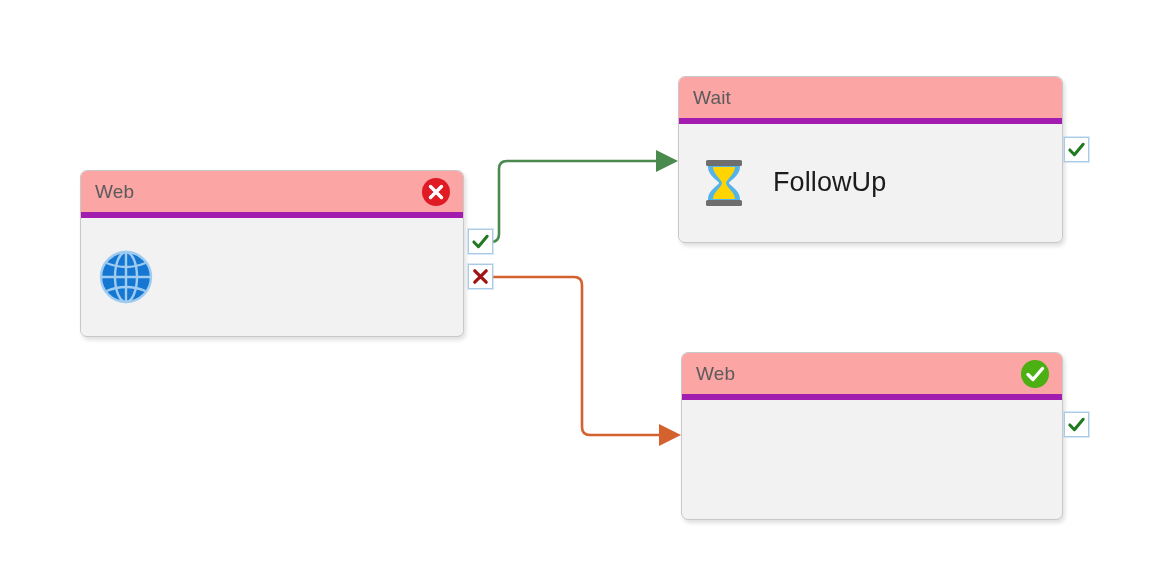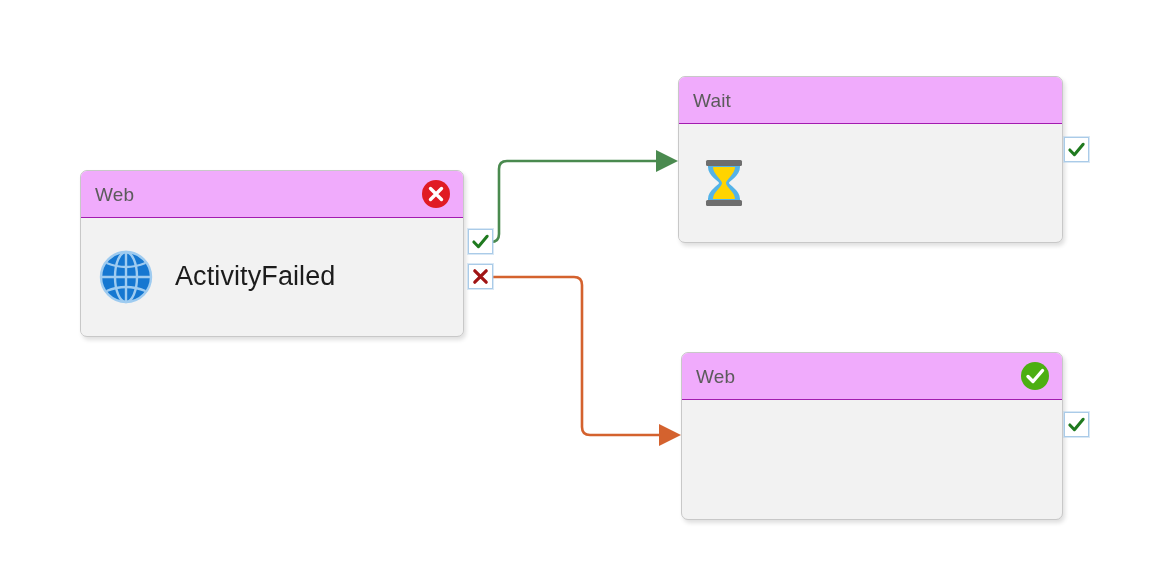--- a/index.html
+++ b/index.html
@@ -32,22 +32,22 @@
     box-sizing: border-box;
     background: #f2f2f2;
     border: 1px solid #c8c8c8;
     border-radius: 7px;
     box-shadow: 2px 3px 4px rgba(0,0,0,0.13);
     overflow: hidden;
   }
   .node-header {
     position: relative;
     height: 47px;
-    background: #f0abfc;
-    border-bottom: 1px solid #a21caf;
+    background: #fca5a5;
+    border-bottom: 6px solid #a21caf;
     display: flex;
     align-items: center;
     box-sizing: border-box;
     padding: 0 14px;
   }
   .node-header-title {
     font-size: 19px;
     color: #5b5b5b;
     letter-spacing: 0.2px;
     line-height: 1;
@@ -132,21 +132,20 @@
           <g fill="none" stroke="#9ecbf0" stroke-width="2.4">
             <circle cx="29" cy="29" r="25"></circle>
             <ellipse cx="29" cy="29" rx="11" ry="25"></ellipse>
             <line x1="4" y1="29" x2="54" y2="29"></line>
             <path d="M 9.5 15 Q 29 23 48.5 15"></path>
             <path d="M 9.5 43 Q 29 35 48.5 43"></path>
             <line x1="29" y1="4" x2="29" y2="54"></line>
           </g>
         </svg>
       </span>
-      <span class="node-label">ActivityFailed</span>
     </div>
   </div>
 
   <div class="port" style="left:468px; top:229px;">
     <svg viewBox="0 0 20 20" width="19" height="19" xmlns="http://www.w3.org/2000/svg">
       <path d="M 3 10.5 L 7.8 15.5 L 17 4.5" fill="none" stroke="#1f7a1f" stroke-width="3.2" stroke-linecap="round" stroke-linejoin="round"></path>
     </svg>
   </div>
   <div class="port" style="left:468px; top:264px;">
     <svg viewBox="0 0 20 20" width="19" height="19" xmlns="http://www.w3.org/2000/svg">
@@ -165,20 +164,21 @@
           <path d="M 13 9 L 45 9 L 45 13 C 45 22 34 27 34 29 C 34 31 45 36 45 45 L 45 49 L 13 49 L 13 45 C 13 36 24 31 24 29 C 24 27 13 22 13 13 Z" fill="#54b3e8"></path>
 
           <path d="M 18 13 L 40 13 C 40 20 31 26 31 29 L 27 29 C 27 26 18 20 18 13 Z" fill="#ffd400"></path>
 
           <path d="M 27 29 L 31 29 C 31 33 40 38 40 45 L 18 45 C 18 38 27 33 27 29 Z" fill="#ffd400"></path>
 
           <rect x="11" y="6" width="36" height="6" rx="1.5" fill="#6e6e6e"></rect>
           <rect x="11" y="46" width="36" height="6" rx="1.5" fill="#6e6e6e"></rect>
         </svg>
       </span>
+      <span class="node-label">FollowUp</span>
     </div>
   </div>
 
   <div class="port" style="left:1064px; top:137px;">
     <svg viewBox="0 0 20 20" width="19" height="19" xmlns="http://www.w3.org/2000/svg">
       <path d="M 3 10.5 L 7.8 15.5 L 17 4.5" fill="none" stroke="#1f7a1f" stroke-width="3.2" stroke-linecap="round" stroke-linejoin="round"></path>
     </svg>
   </div>
 
   <div class="node" style="left:681px; top:352px; width:382px; height:168px;">

